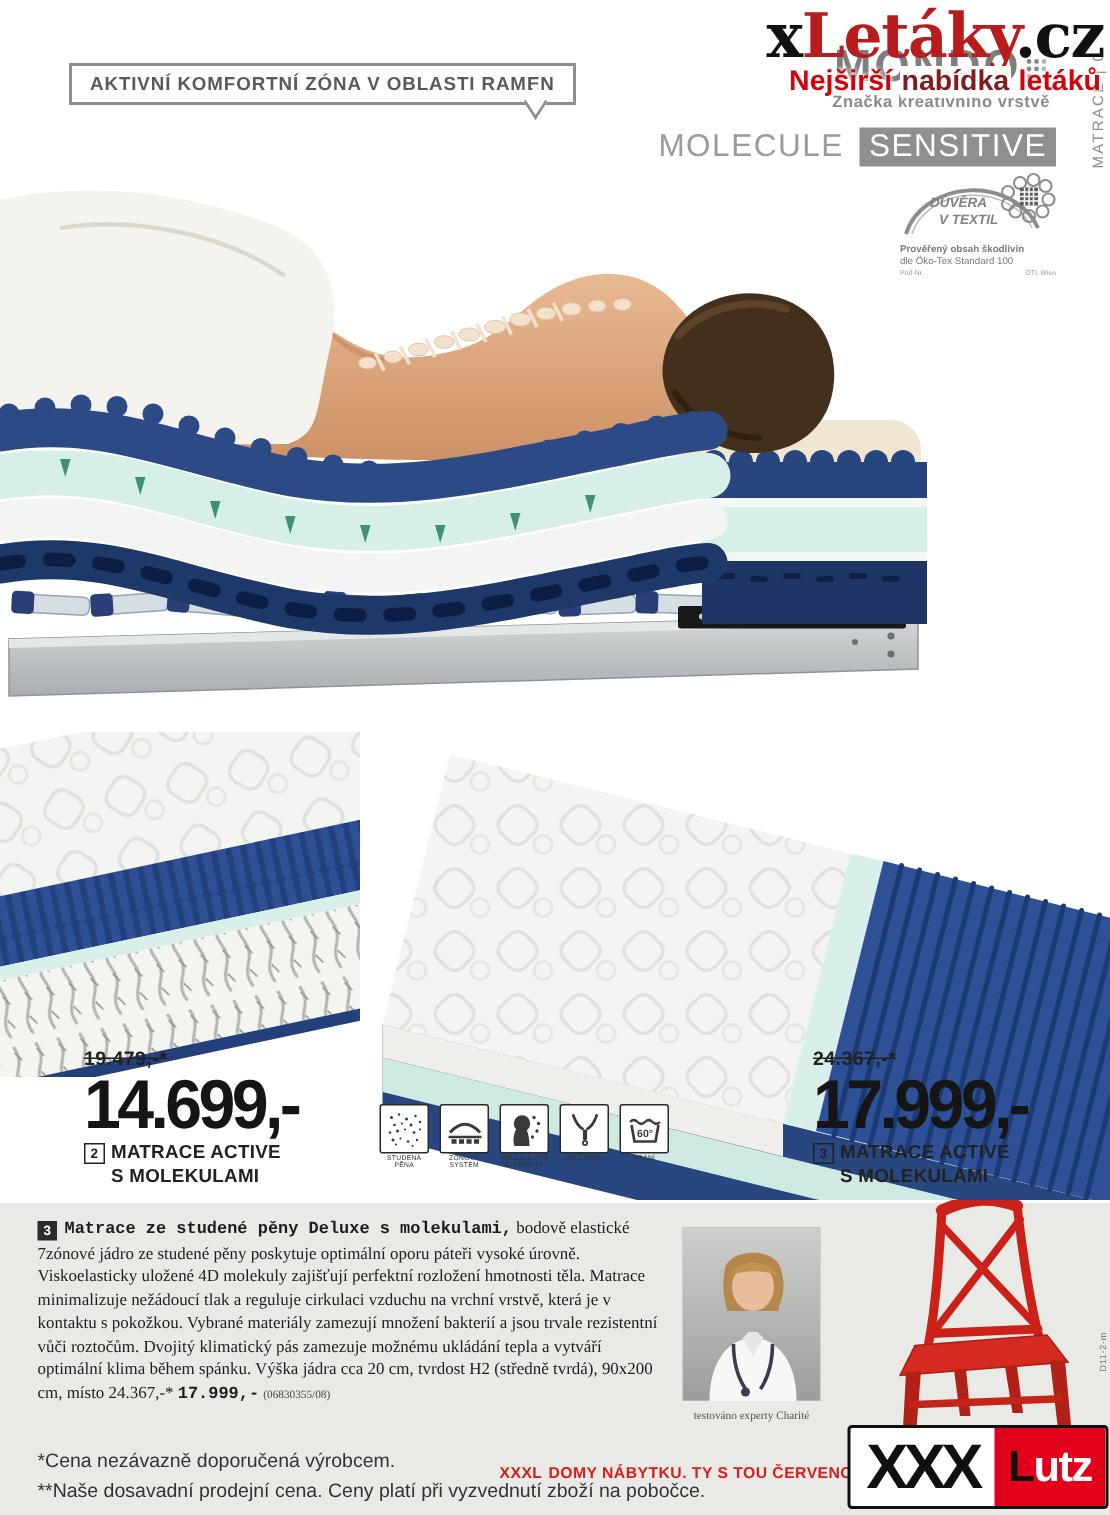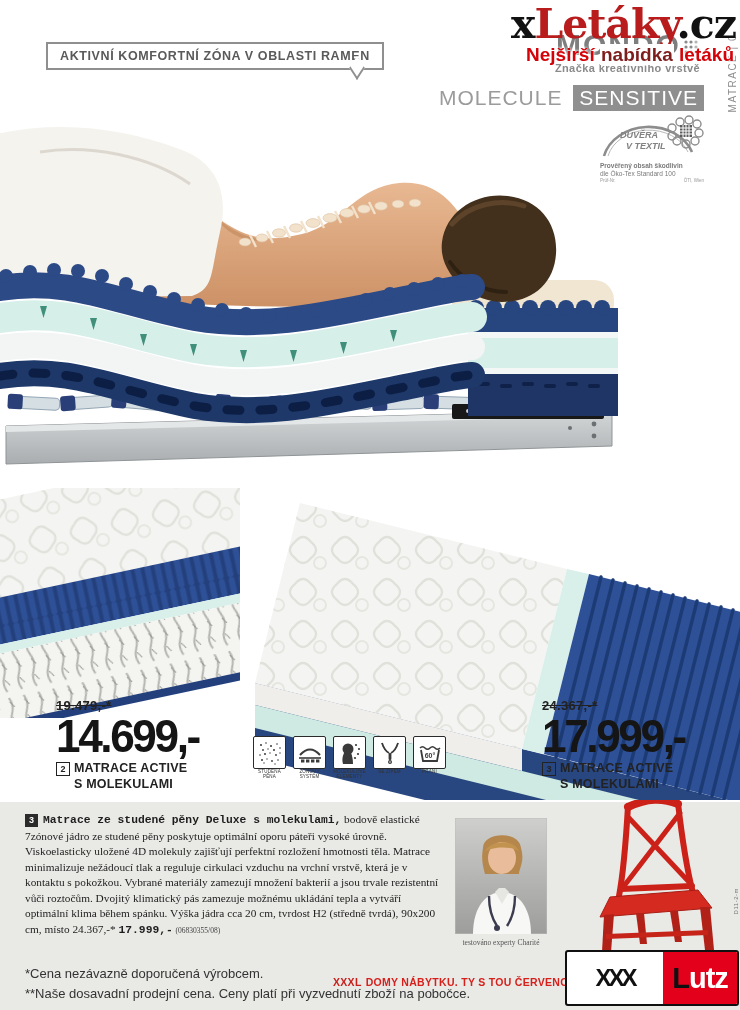--- a/index.html
+++ b/index.html
@@ -69,21 +69,21 @@
   .chair-code{right:1px;top:888px;writing-mode:vertical-rl;transform:rotate(180deg);
     font-size:6px;color:#777;z-index:4;letter-spacing:.5px;}
 
   .footnotes{left:25px;top:928px;z-index:3;font-size:13px;color:#333;line-height:1.5;margin-top:36px;}
   .slogan{left:333px;top:976px;z-index:3;font-size:10.5px;font-weight:bold;color:#d6201b;letter-spacing:.3px;}
   .slogan .pre{color:#c8201b;margin-right:4px;}
 
   .xxxlutz{left:565px;top:950px;width:170px;height:52px;z-index:4;background:#fff;border:2.5px solid #101010;
     border-radius:3px;display:flex;align-items:stretch;overflow:hidden;}
   .xxxlutz .xxx{flex:1;display:flex;align-items:center;justify-content:center;
-    font-size:24px;font-weight:bold;letter-spacing:-3px;color:#101010;}
+    font-size:42px;font-weight:bold;letter-spacing:-3px;color:#101010;}
   .xxxlutz .lutz{width:74px;background:#e2001a;display:flex;align-items:center;justify-content:center;
     font-size:29px;font-weight:bold;letter-spacing:-1px;}
   .xxxlutz .lutz .l{color:#101010;}
   .xxxlutz .lutz .utz{color:#fff;}
 </style>
 </head>
 <body>
 
 <div id="page">
 

